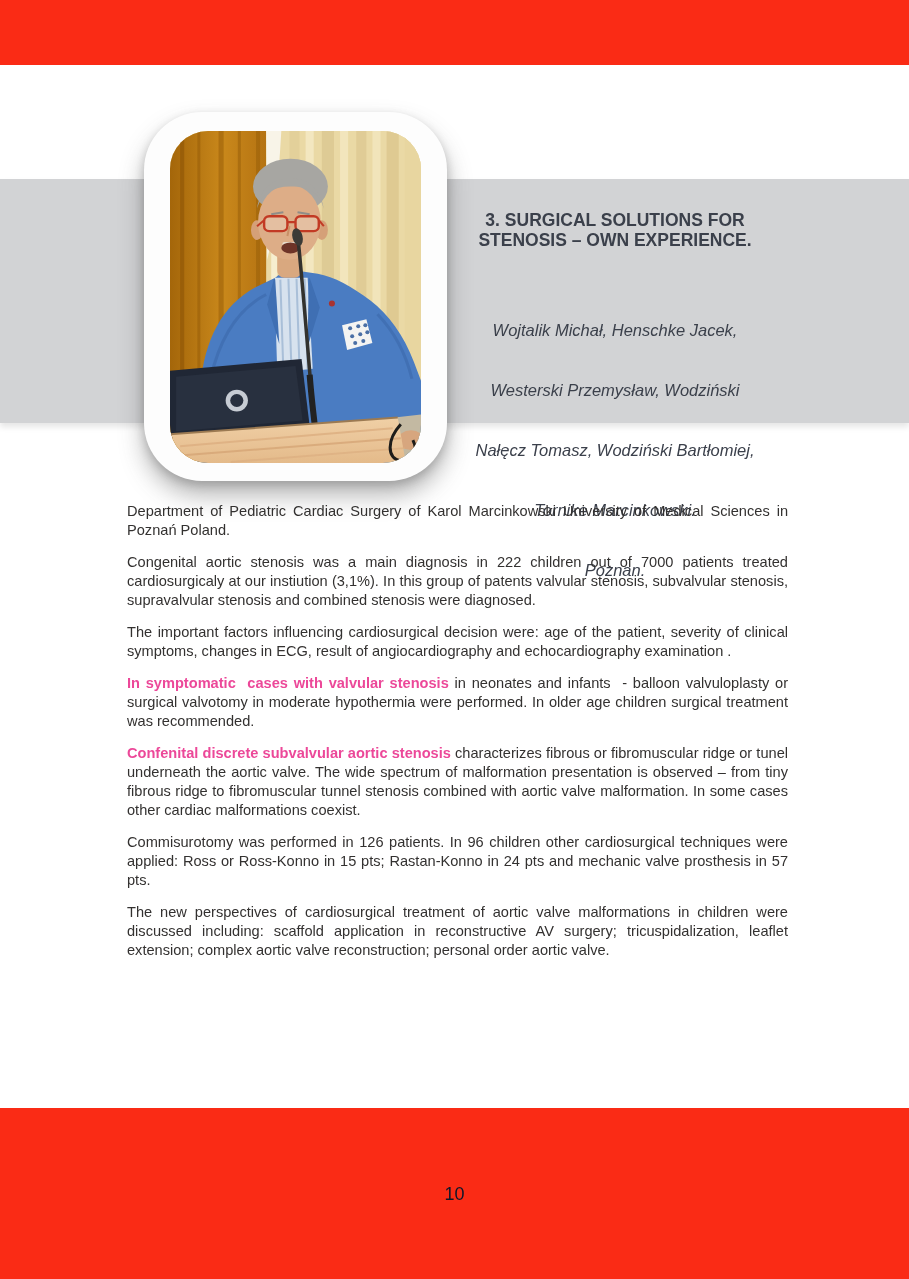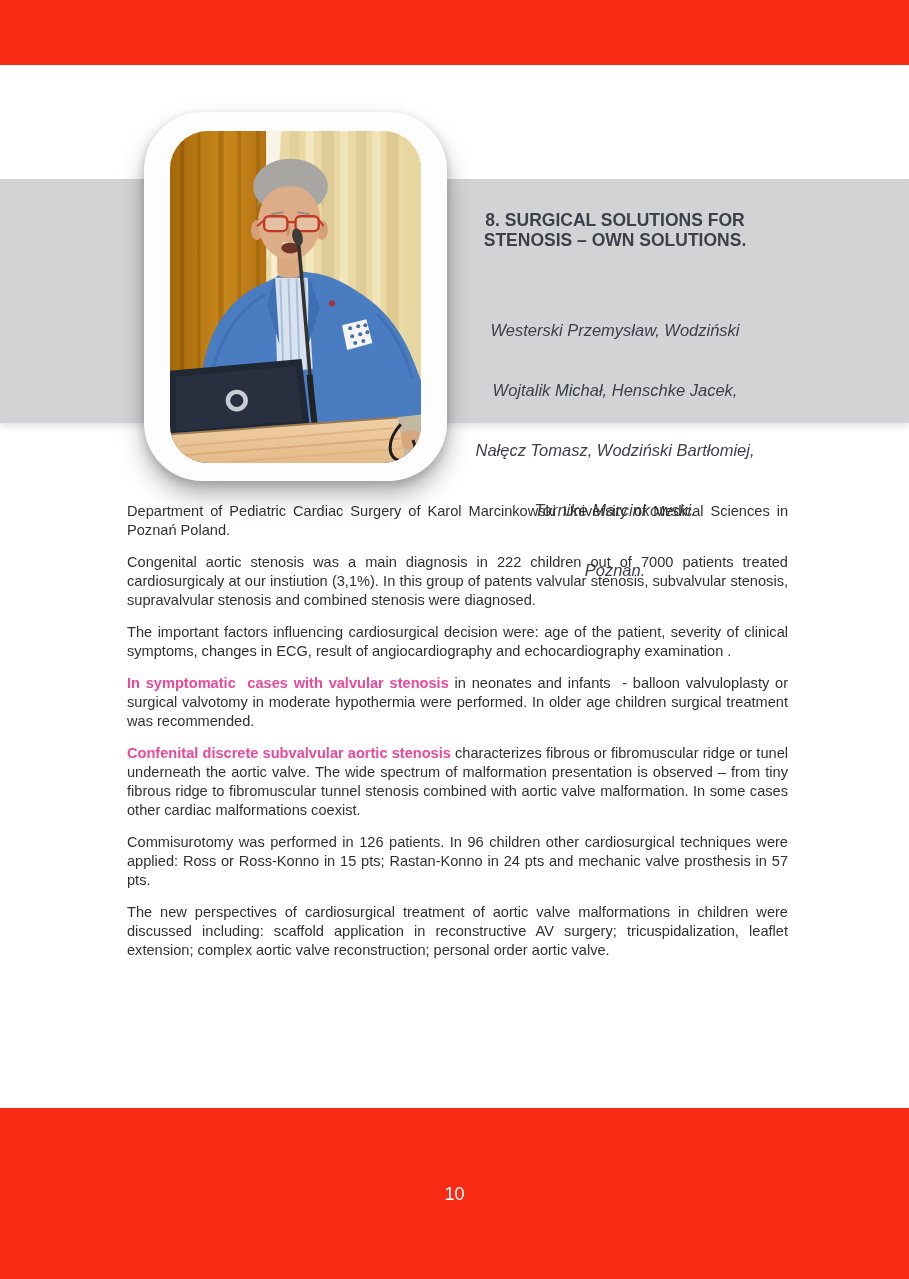--- a/index.html
+++ b/index.html
@@ -16,21 +16,21 @@
   .title-block{position:absolute;left:446px;top:210px;width:338px;z-index:2;text-align:center;
                color:#3b404b;}
   .title-line{font-size:17.5px;font-weight:bold;line-height:20px;}
   .authors{margin-top:30px;font-style:italic;font-size:16.5px;line-height:20px;white-space:pre-wrap;}
   .body-text{position:absolute;left:127px;top:494px;width:661px;z-index:2;color:#333130;
              font-size:14.6px;line-height:19px;text-align:justify;}
   .body-text p{margin:8px 0 13px 0;white-space:pre-wrap;}
   .body-text b{color:#ec4899;}
   .footer{position:absolute;top:1108px;left:0;width:909px;height:171px;background:#fa2b15;z-index:2;
           display:flex;align-items:center;justify-content:center;}
-  .page-number{color:#ffffff;font-size:18px;line-height:1;}
+  .page-number{color:#0f172a;font-size:18px;line-height:1;}
 </style>
 </head>
 <body>
 
 <div class="page">
 
   <div class="top-bar"></div>
 
   <div class="gray-band"></div>
 
@@ -127,26 +127,26 @@
         <path d="M10,318 L220,300" stroke="#dcae80" stroke-width="2" opacity="0.8"></path>
         <path d="M4,328 L228,310" stroke="#d3a272" stroke-width="2" opacity="0.7"></path>
         <path d="M60,334 L232,320" stroke="#dcae80" stroke-width="2" opacity="0.7"></path>
         <path d="M228,296 C214,312 214,330 228,333 C240,336 246,324 240,312" stroke="#1e1d1a" stroke-width="3" fill="none"></path>
       </svg>
     </div>
   </div>
 
   <div class="title-block">
     <div class="title">
-      <div class="title-line">8. SURGICAL SOLUTIONS FOR</div>
-      <div class="title-line">STENOSIS – OWN SOLUTIONS.</div>
+      <div class="title-line">3. SURGICAL SOLUTIONS FOR</div>
+      <div class="title-line">STENOSIS – OWN EXPERIENCE.</div>
     </div>
     <div class="authors">
+      <div>Wojtalik Michał, Henschke Jacek,</div>
       <div>Westerski Przemysław, Wodziński</div>
-      <div>Wojtalik Michał, Henschke Jacek,</div>
       <div>Nałęcz Tomasz, Wodziński Bartłomiej,</div>
       <div>Tornike Marcinkowski.</div>
       <div>Poznan.</div>
     </div>
   </div>
 
   <div class="body-text">
     <p><b></b><span>Department of Pediatric Cardiac Surgery of Karol Marcinkowski University of Medical Sciences in Poznań Poland.</span></p>
     <p><b></b><span>Congenital aortic stenosis was a main diagnosis in 222 children out of 7000 patients treated cardiosurgicaly at our instiution (3,1%). In this group of patents valvular stenosis, subvalvular stenosis, supravalvular stenosis and combined stenosis were diagnosed.</span></p>
     <p><b></b><span>The important factors influencing cardiosurgical decision were: age of the patient, severity of clinical symptoms, changes in ECG, result of angiocardiography and echocardiography examination .</span></p>

